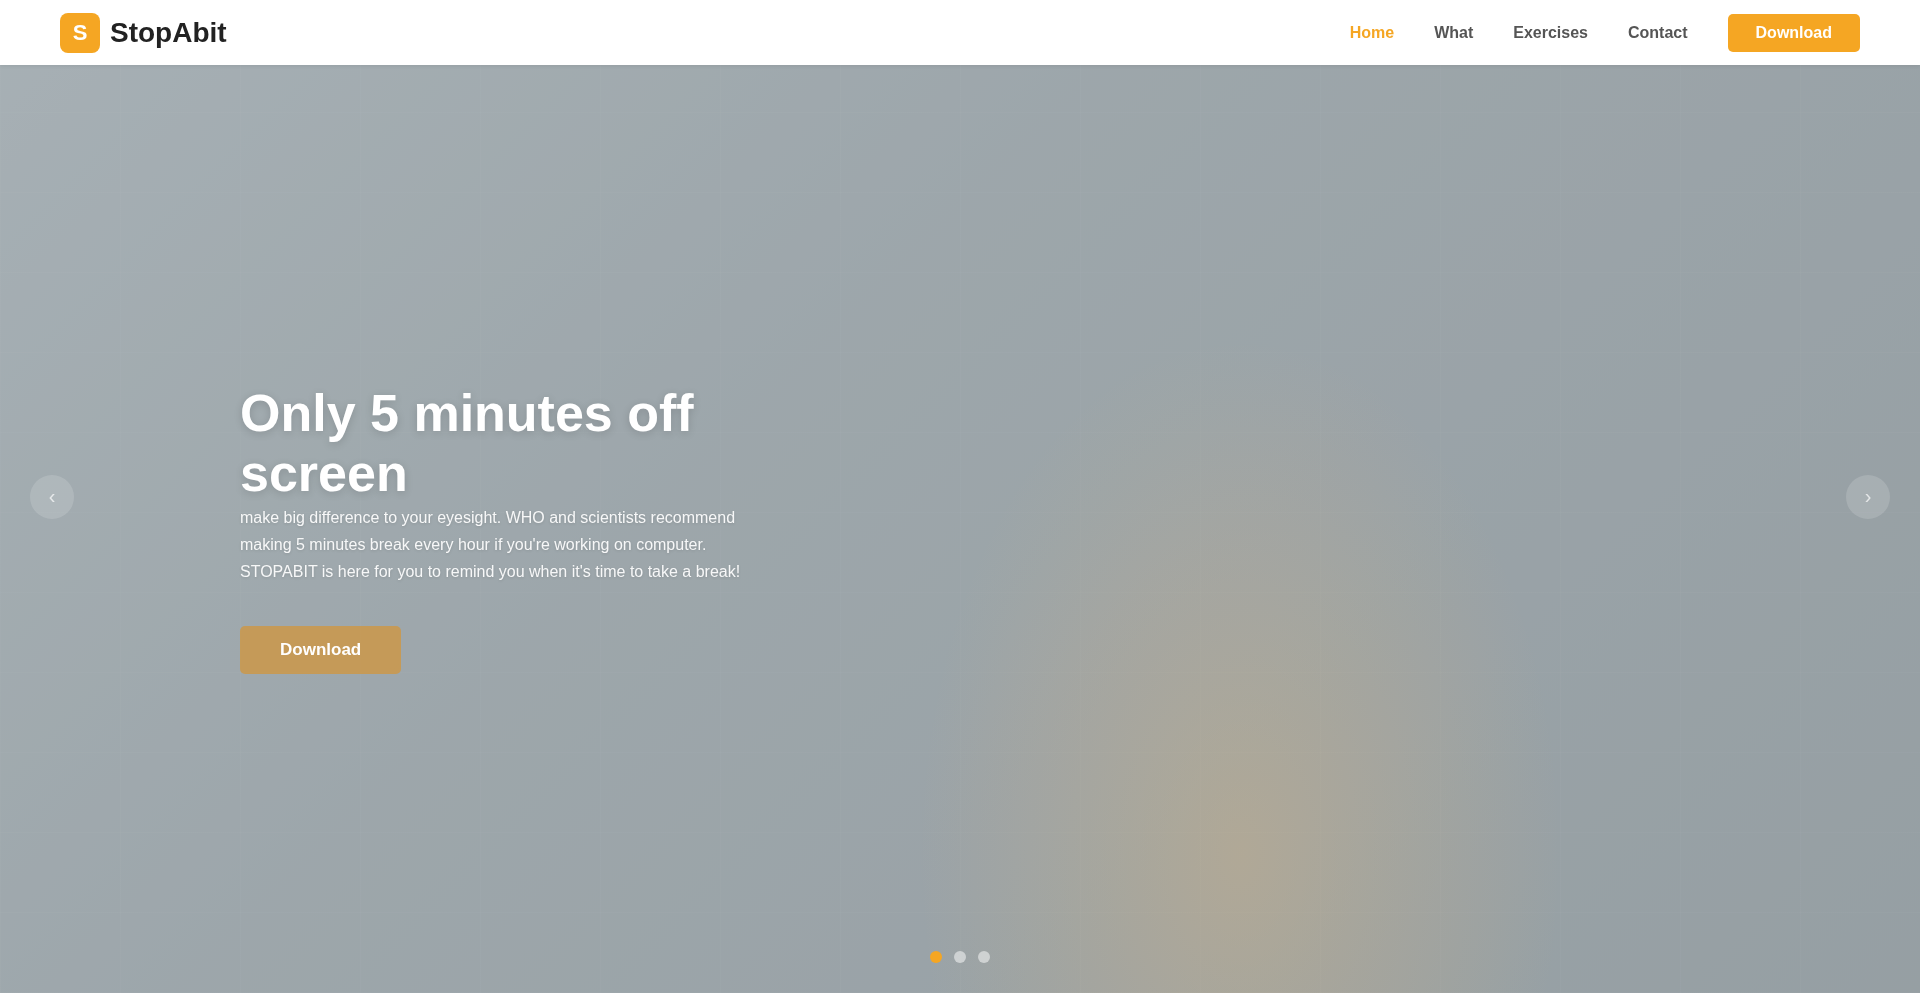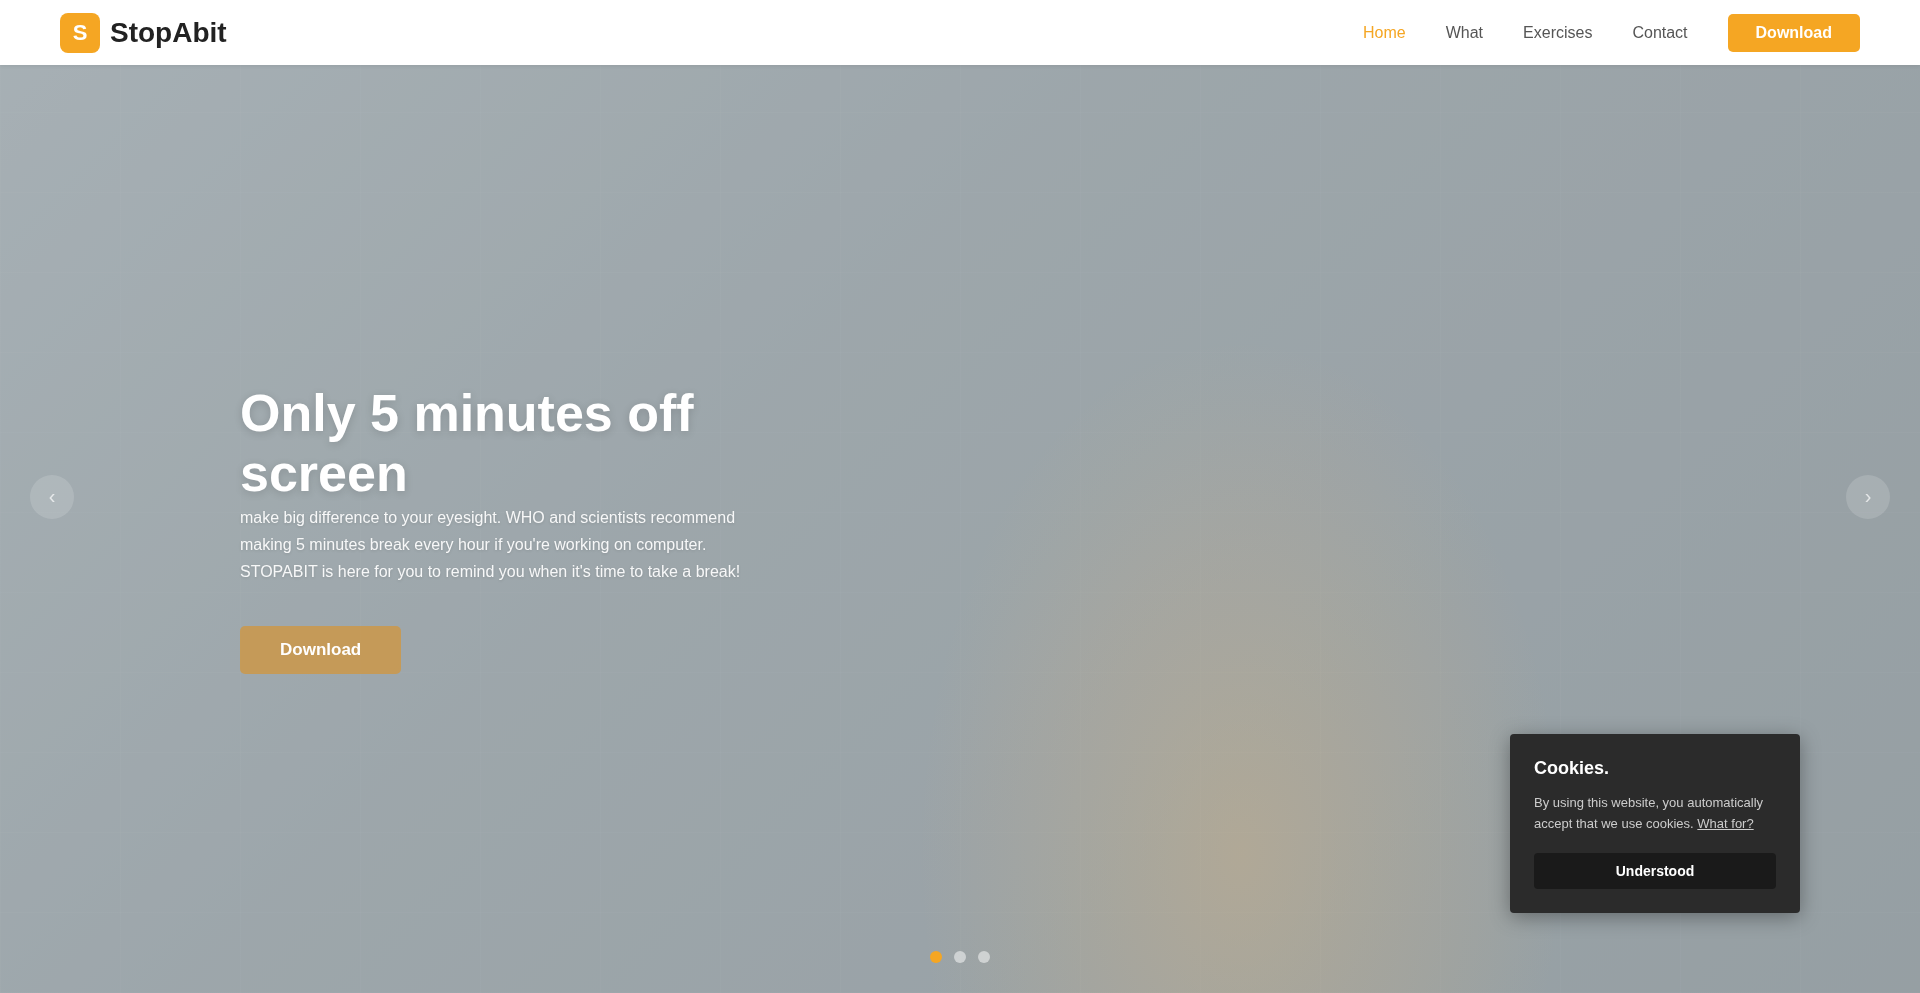--- a/index.html
+++ b/index.html
@@ -41,21 +41,21 @@
     .navbar-nav {
       display: flex;
       align-items: center;
       gap: 40px;
       list-style: none;
     }
     .nav-link {
       text-decoration: none;
       font-size: 16px;
       color: #555;
-      font-weight: 400;
+      font-weight: 700;
       margin-top: 6px;
     }
     .nav-link.active { color: #f5a623; }
     .btn-download-nav {
       background: #f5a623;
       color: #fff;
       border: none;
       border-radius: 5px;
       padding: 10px 28px;
       font-size: 16px;
@@ -280,21 +280,13 @@
   <button class="carousel-arrow right">
     <span>›</span>
   </button>
 
   <div class="carousel-dots">
     <div class="dot active"></div>
     <div class="dot"></div>
     <div class="dot"></div>
   </div>
 
-  <div class="cookie-banner">
-    <div class="cookie-title">Cookies.</div>
-    <p class="cookie-text">
-      <span>By using this website, you automatically accept that we use cookies.</span>
-      <a href="#">What for?</a>
-    </p>
-    <button class="btn-understood">Understood</button>
-  </div>
 </section>
 
 </body></html>

